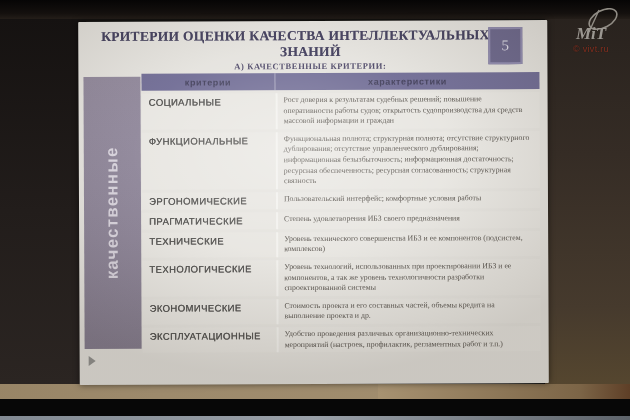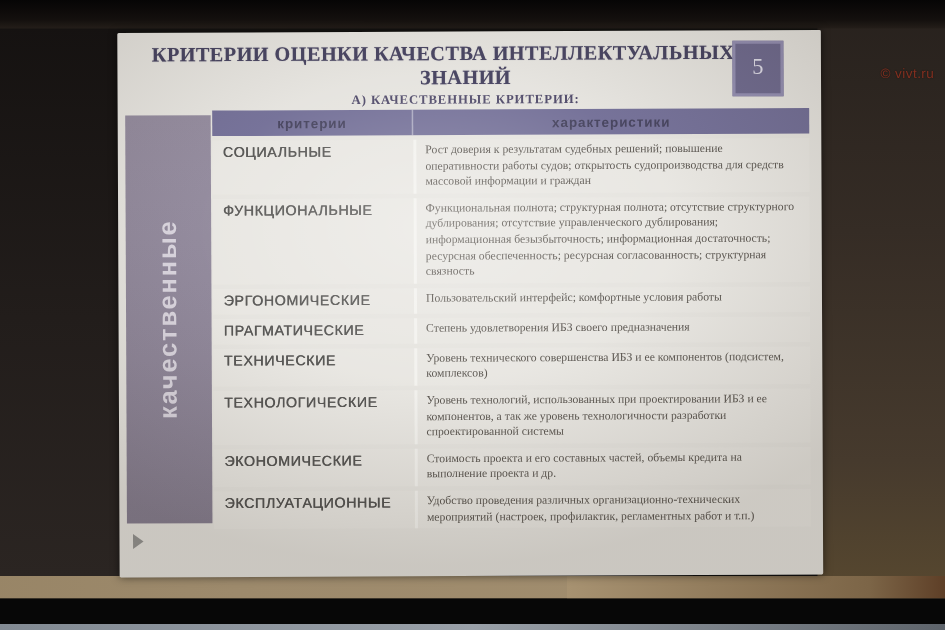--- a/index.html
+++ b/index.html
@@ -17,21 +17,21 @@
   .band-tan   { position:absolute; left:0; top:384px; width:630px; height:15px;
                 background:linear-gradient(90deg,#95826399 0%,#9d8a6c 25%,#a7927147 60%,#a79271 60%,#7c6547 92%,#5e3f27 100%);
                 background-color:#9d8a6c; }
   .band-black { position:absolute; left:0; top:399px; width:630px; height:17px; background:#070707; }
   .band-gray  { position:absolute; left:0; top:416px; width:630px; height:4px;
                 background:linear-gradient(90deg,#828a93 0%,#99a0a8 50%,#5e646b 100%); }
 
   
   .watermark { position:absolute; left:569px; top:8px; width:60px; height:52px; opacity:.92; }
   .watermark svg { display:block; }
-  .wm-text { position:absolute; left:18px; top:36px; font-size:9px; letter-spacing:.3px;
+  .wm-text { position:absolute; left:4px; top:36px; font-size:9px; letter-spacing:.3px;
              color:#8c3120; text-shadow:0 0 1px rgba(0,0,0,.6); white-space:nowrap; }
 
   
   .slide { position:absolute; left:79px; top:21px; width:469px; height:363px;
            background:#e4e2dd; transform:rotate(-.25deg); border-radius:1px;
            box-shadow:0 0 6px rgba(0,0,0,.55); }
   .vignette { position:absolute; inset:0; pointer-events:none; border-radius:1px;
               background:radial-gradient(ellipse 75% 62% at 45% 36%,
                 rgba(255,255,255,.32) 0%, rgba(255,255,255,.08) 45%, rgba(85,75,62,.18) 100%); }
 
@@ -77,20 +77,27 @@
 <div class="scene">
 
   <div class="wall-left"></div>
   <div class="wall-right"></div>
   <div class="bezel-top"></div>
   <div class="band-tan"></div>
   <div class="band-black"></div>
   <div class="band-gray"></div>
 
   <div class="watermark">
+    <span>
+      <svg width="58" height="36" viewBox="0 0 58 36">
+        <ellipse cx="34" cy="11" rx="15" ry="8.5" fill="none" stroke="#9b978f" stroke-width="1.6" transform="rotate(-28 34 11)"></ellipse>
+        <path d="M20 24 L30 2" stroke="#9b978f" stroke-width="1.4" fill="none"></path>
+        <text x="7" y="31" font-family="Liberation Serif, serif" font-style="italic" font-weight="bold" font-size="17" fill="#a5a19b">МіТ</text>
+      </svg>
+    </span>
     <span class="wm-text">© vivt.ru</span>
   </div>
 
   <div class="slide">
 
     <div class="title">КРИТЕРИИ ОЦЕНКИ КАЧЕСТВА ИНТЕЛЛЕКТУАЛЬНЫХ БАЗ ЗНАНИЙ</div>
     <div class="subtitle">А) КАЧЕСТВЕННЫЕ КРИТЕРИИ:</div>
 
     <div class="slide-number">
       <span>5</span>

